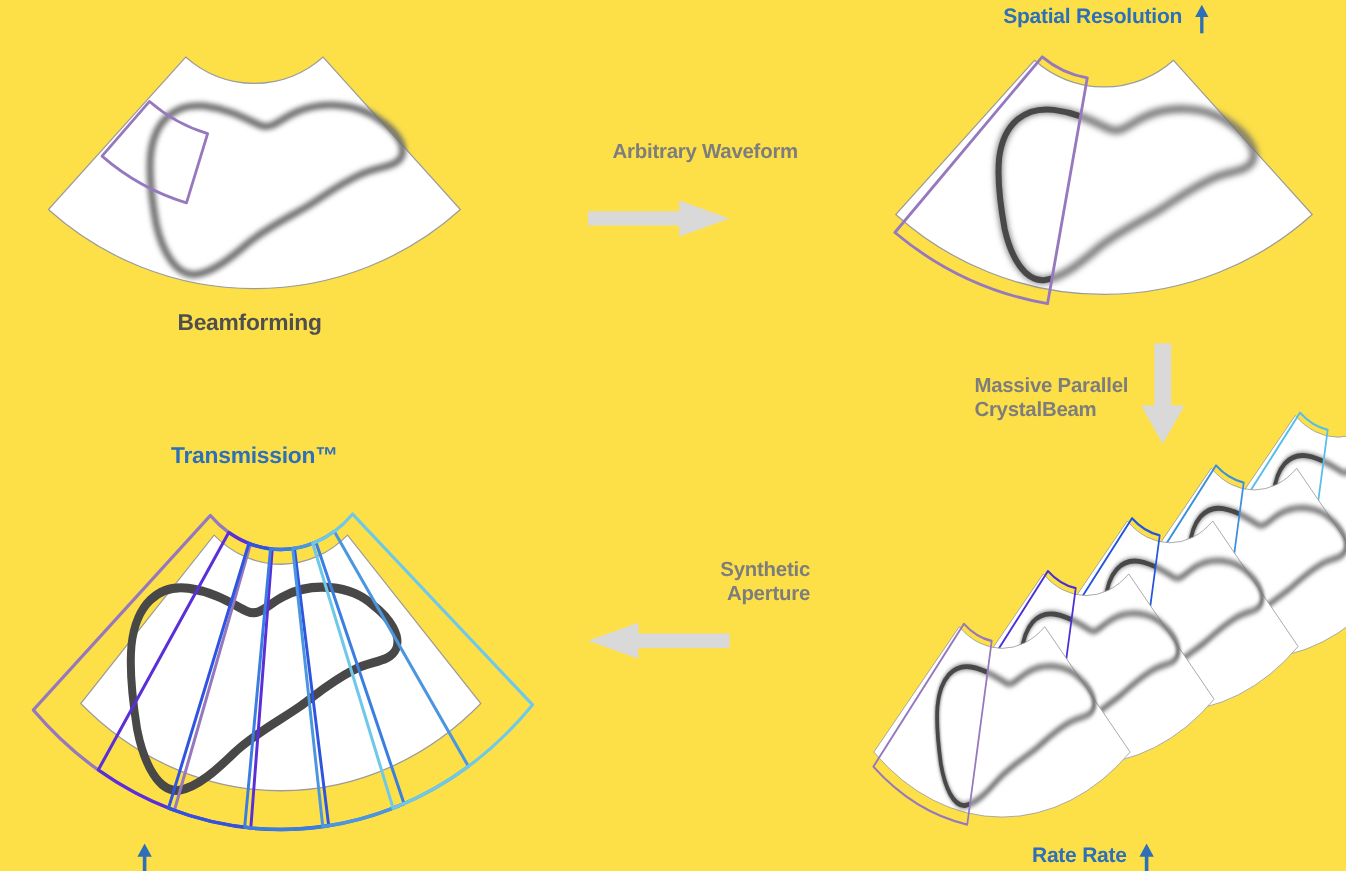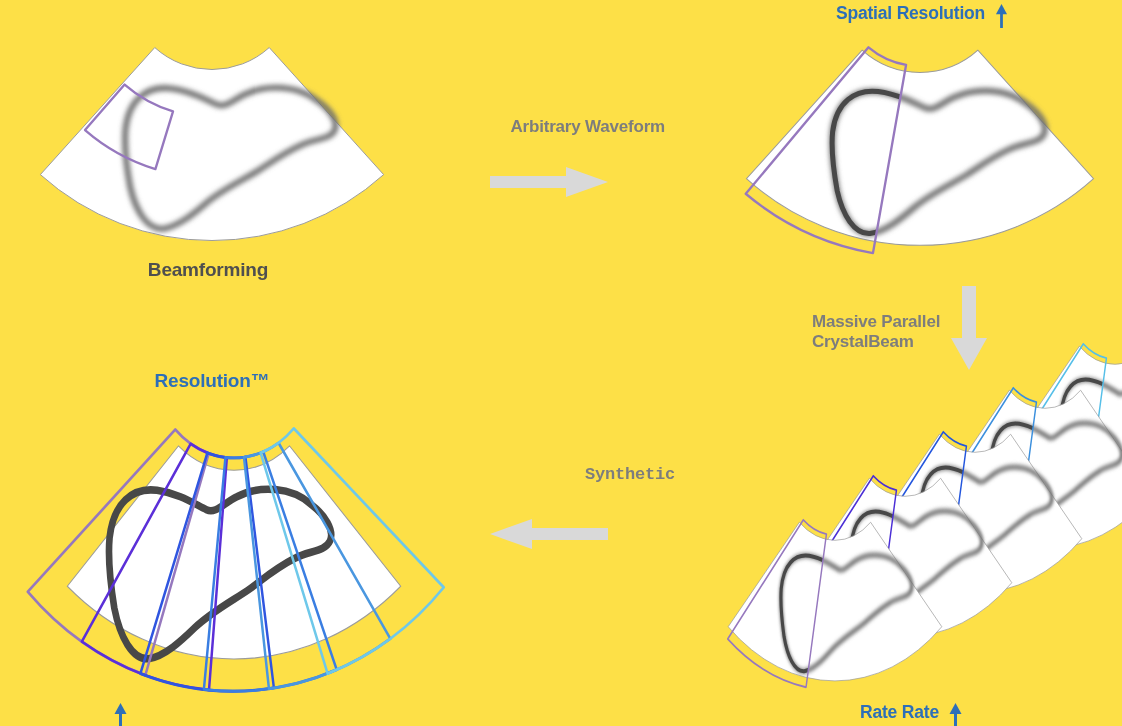--- a/index.html
+++ b/index.html
@@ -131,24 +131,25 @@
     <span class="line">Arbitrary Waveform</span>
   </div>
 
   <div class="label caption" style="left:88px; top:259px; width:240px;">Beamforming</div>
 
   <div class="label step" style="left:812px; top:300px;margin-top:12px;">
     <span class="line">Massive Parallel</span>
     <span class="line">CrystalBeam</span>
   </div>
 
-  <div class="label caption-blue" style="left:92px; top:370px; width:240px;">Resolution™</div>
+  <div class="label caption-blue" style="left:92px; top:370px; width:240px;">Transmission™</div>
 
-  <div class="label step center" style="left:435px; top:465px; width:240px;font-family:Liberation Mono, monospace;">
+  <div class="label step center" style="left:435px; top:465px; width:240px;">
     <span class="line">Synthetic</span>
+    <span class="line">Aperture</span>
   </div>
 
   <div class="label metric" style="left:113px; top:702px;">
     <svg width="15" height="26" viewBox="0 0 15 26">
       <polygon points="7.5,0 13.5,11 1.5,11"></polygon>
         <rect x="6" y="9" width="3" height="17"></rect>
     </svg>
   </div>
 
   <div class="label metric" style="left:860px; top:702px;">

